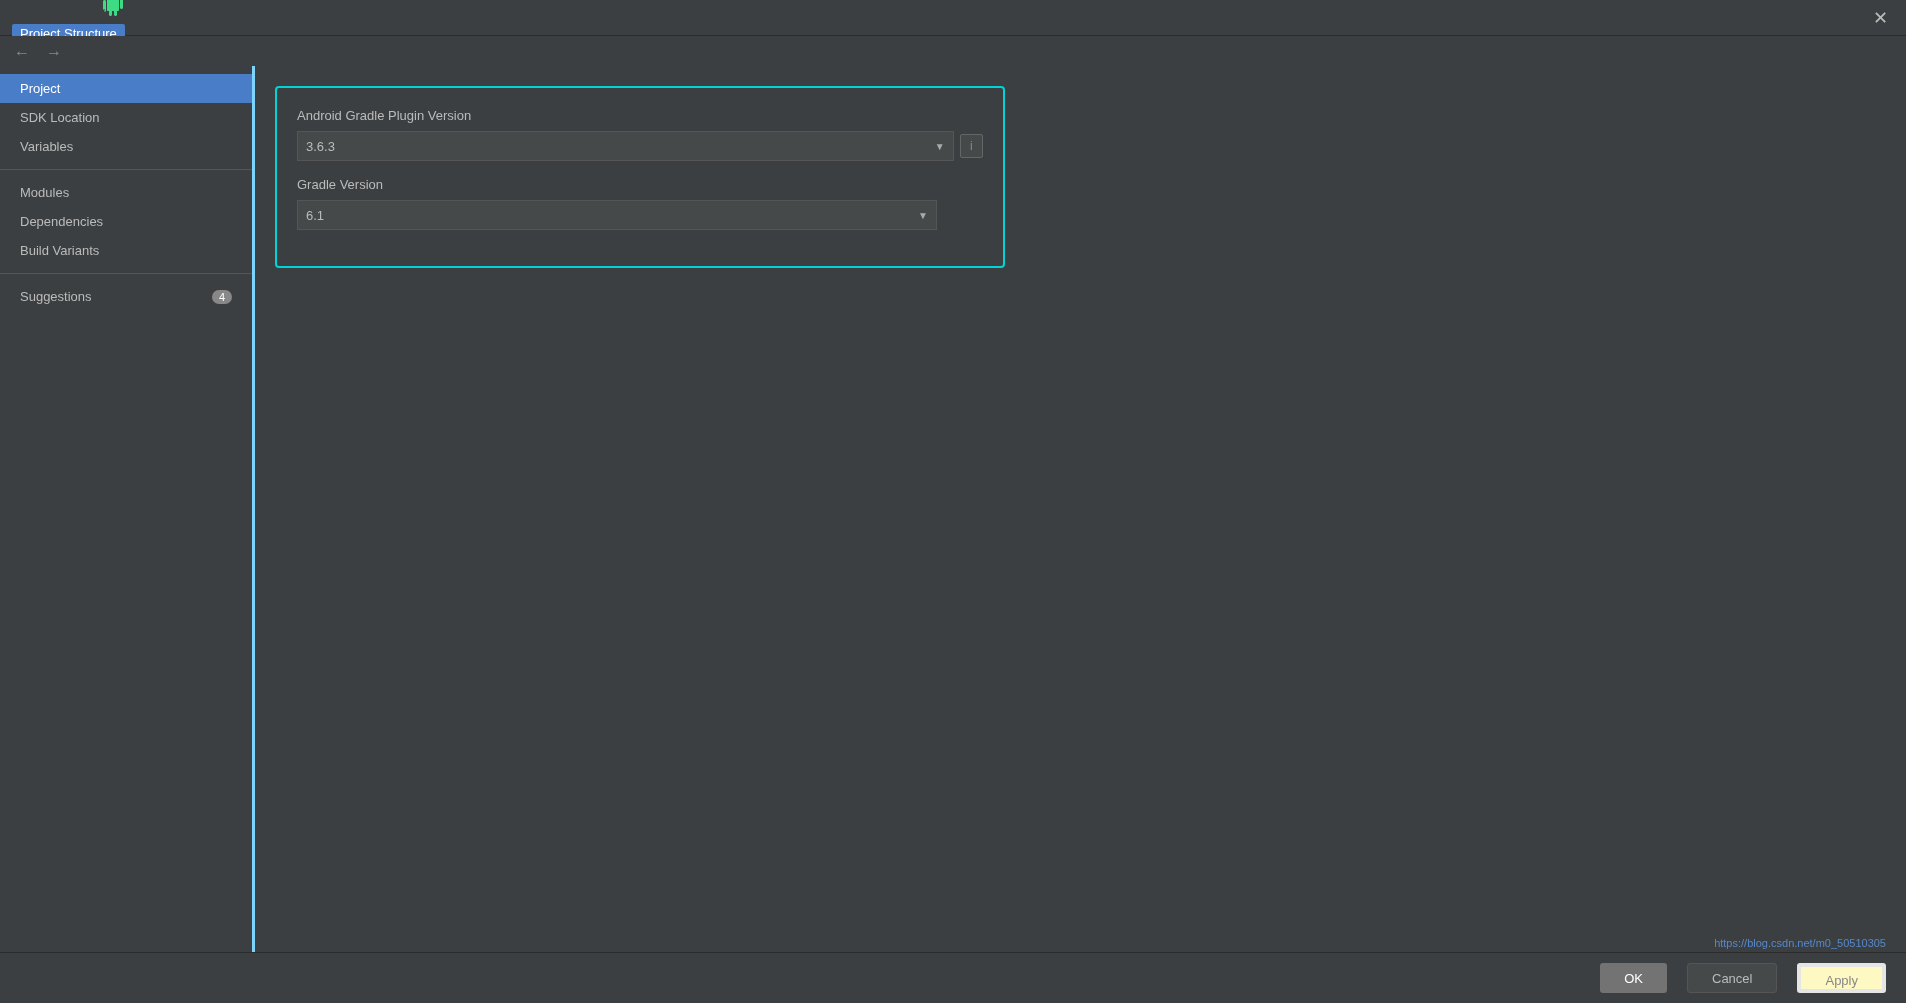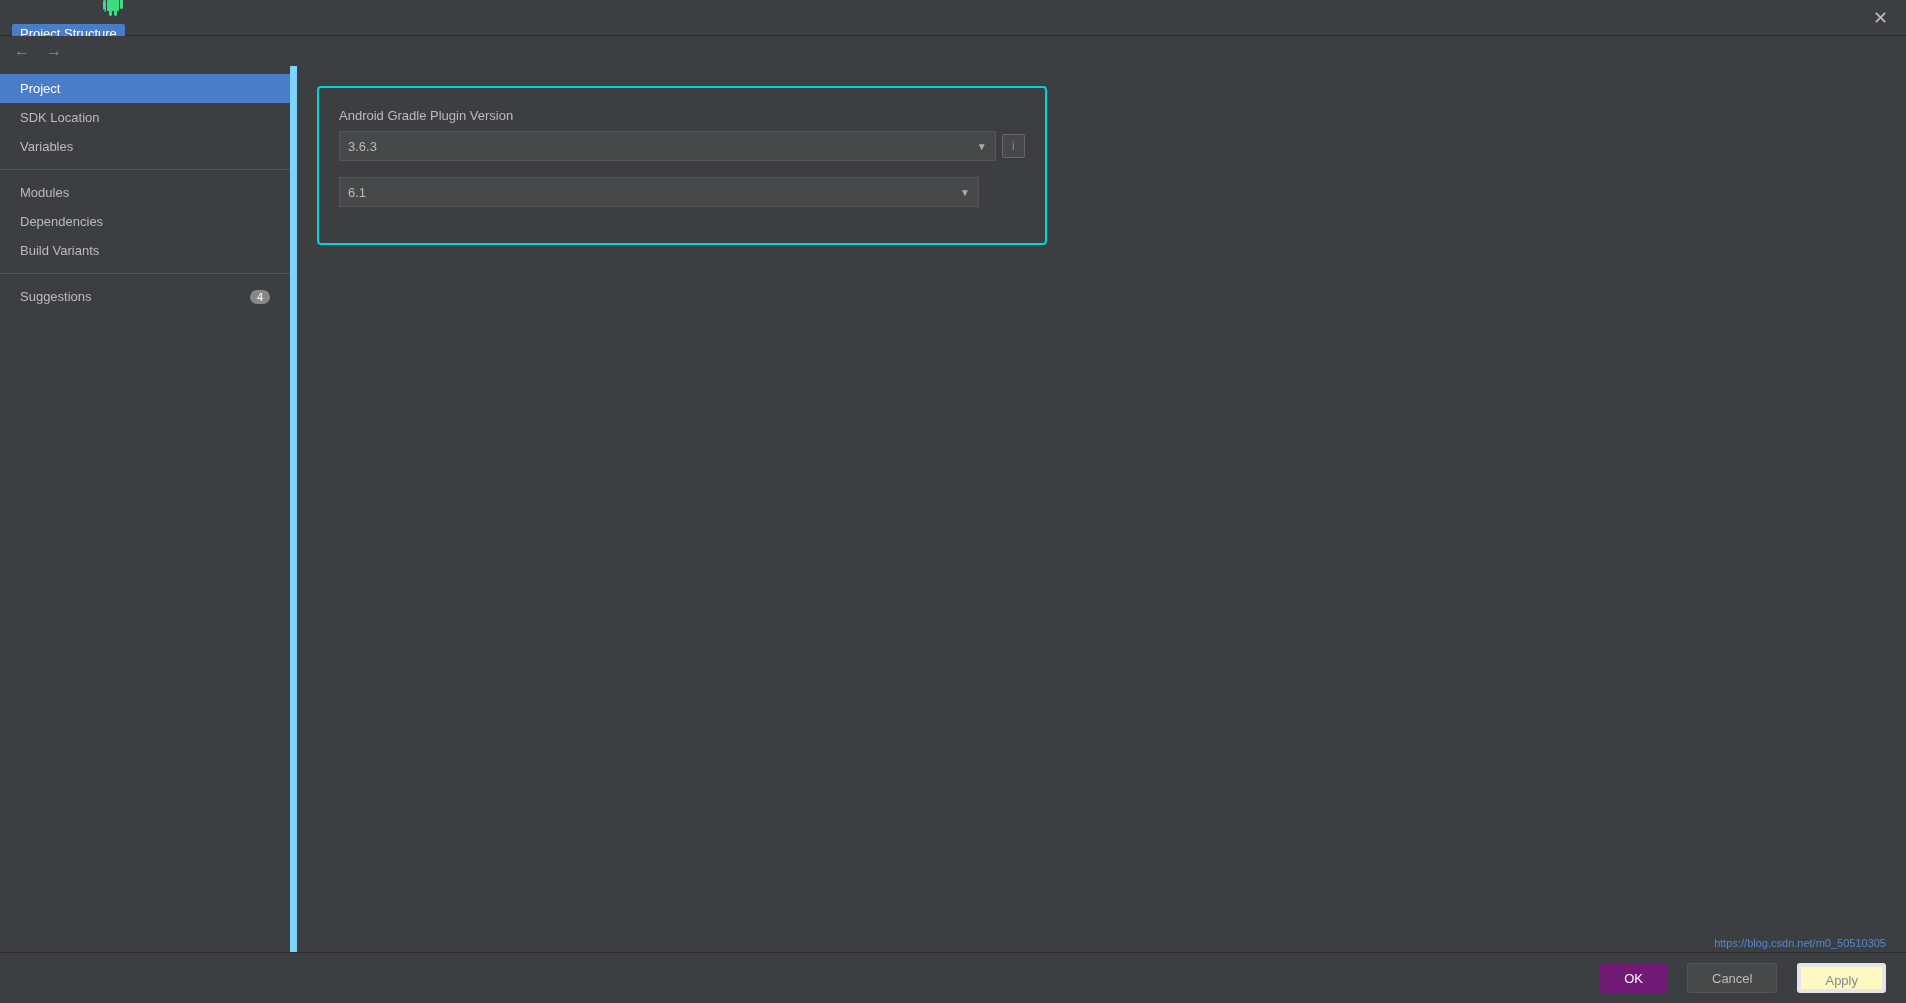--- a/index.html
+++ b/index.html
@@ -82,23 +82,23 @@
 
     
     .content-area {
       display: flex;
       flex: 1;
       overflow: hidden;
     }
 
     
     .sidebar {
-      width: 297px;
-      background: #3c3f41;
-      border-right: 7px solid #7dd3fc;
+      width: 255px;
+      background: #3c3f41;
+      border-right: 3px solid #7dd3fc;
       padding: 8px 0;
       display: flex;
       flex-direction: column;
     }
     .sidebar-item {
       padding: 7px 20px;
       cursor: pointer;
       color: #bbbbbb;
       font-size: 13px;
     }
@@ -227,21 +227,21 @@
 
     .btn {
       padding: 6px 24px;
       font-size: 13px;
       cursor: pointer;
       border-radius: 3px;
       border: none;
       height: 30px;
     }
     .btn-ok {
-      background: #701a75;
+      background: #737373;
       color: white;
       margin-left: 19px;
     }
     .btn-cancel {
       background: #45494a;
       color: #bbbbbb;
       border: 1px solid #555;
     }
     .btn-apply {
       background: #fef9c3;
@@ -306,20 +306,21 @@
         <div class="field-row">
           <div class="dropdown dropdown-plugin">
             <span class="dropdown-value">3.6.3</span>
             <span class="dropdown-arrow">▼</span>
           </div>
           <div class="info-icon">
             <span>i</span>
           </div>
         </div>
 
+        <div class="field-label">Gradle Version</div>
         <div class="field-row">
           <div class="dropdown dropdown-gradle">
             <span class="dropdown-value">6.1</span>
             <span class="dropdown-arrow">▼</span>
           </div>
         </div>
 
       </div>
     </div>
 

